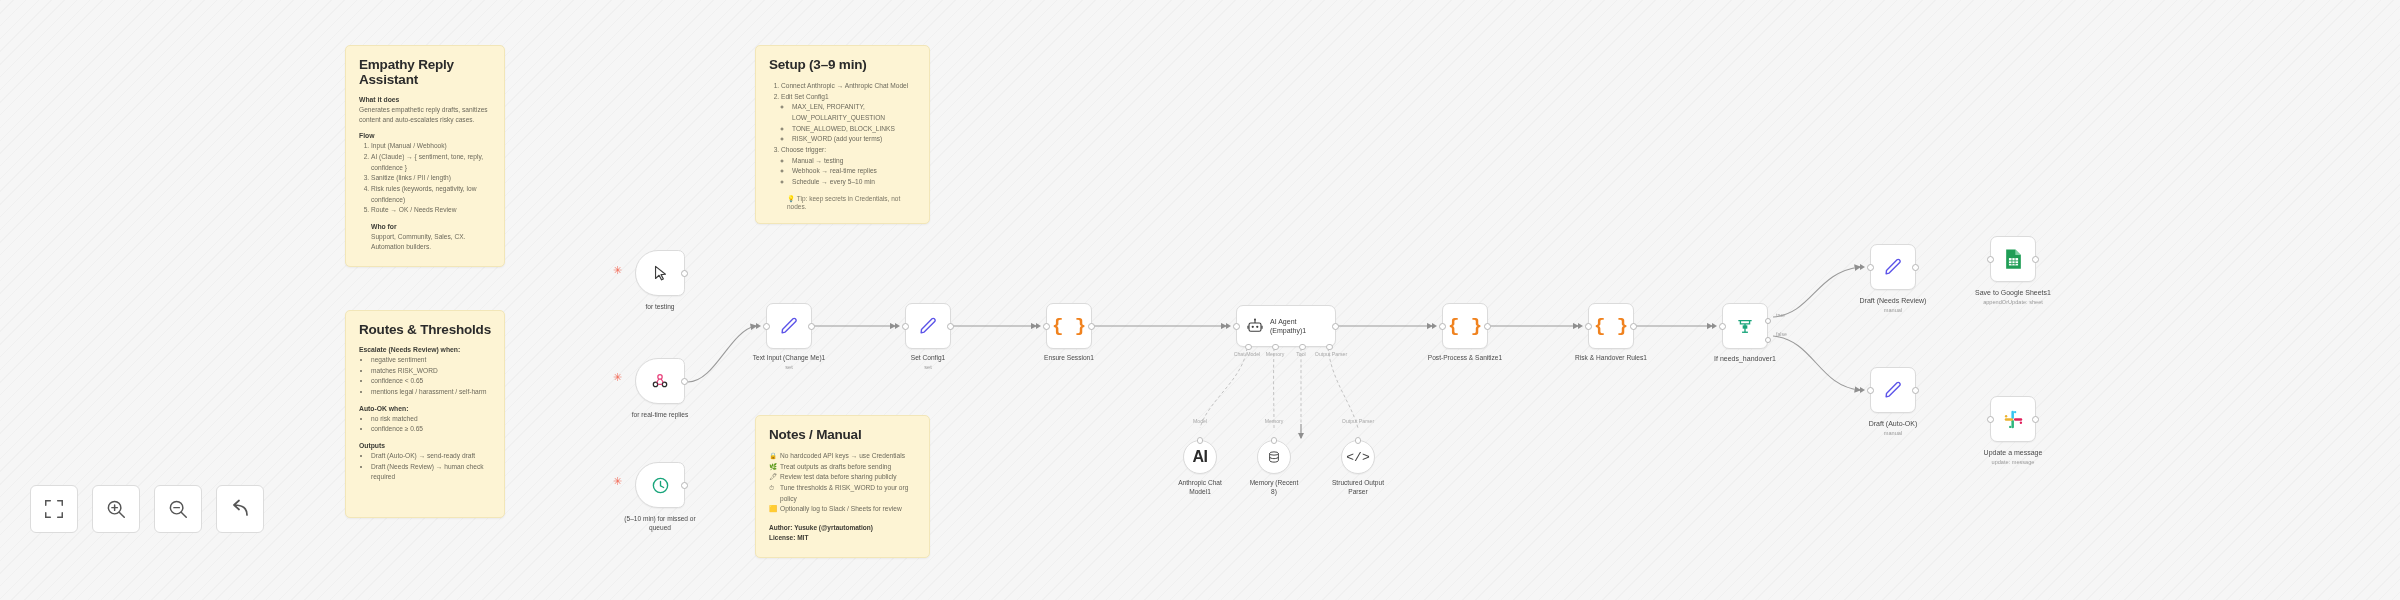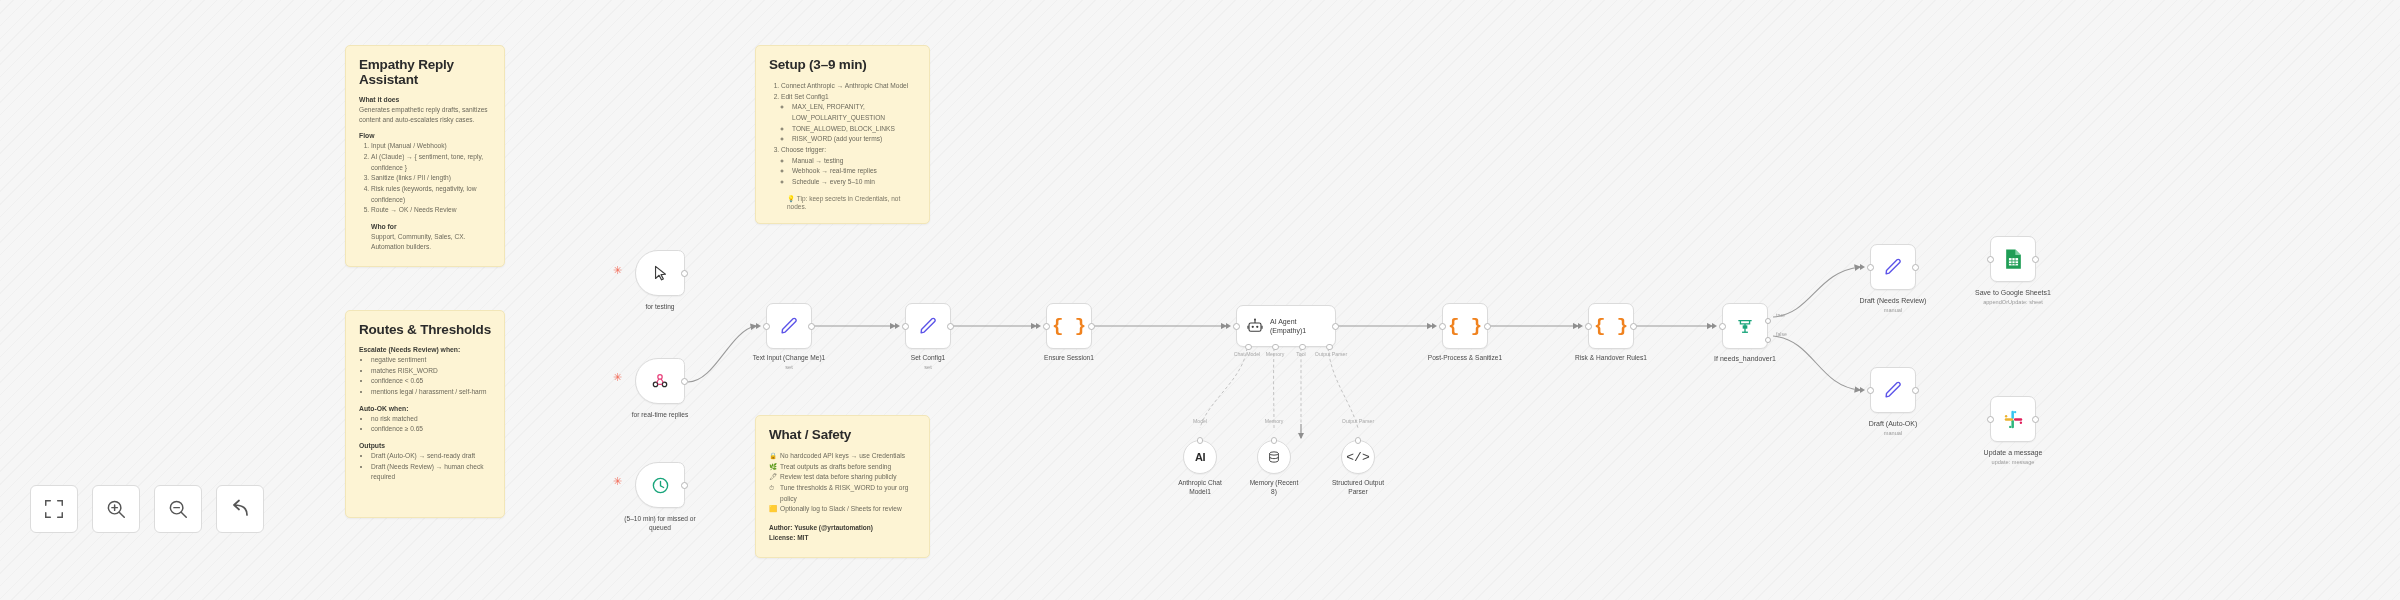--- a/index.html
+++ b/index.html
@@ -118,21 +118,21 @@
   
   .toolbar { position: absolute; left: 30px; top: 485px; display: flex; gap: 14px; }
   .tbtn {
     width: 48px; height: 48px;
     background: #fff; border: 1px solid #dcdcdc; border-radius: 6px;
     display: flex; align-items: center; justify-content: center;
     color: #555;
   }
   .brace { color: #f0821e; font-size: 19px; font-weight: bold; font-family: "Liberation Mono", monospace; }
   .codeglyph { color: #444; font-size: 13px; font-family: "Liberation Mono", monospace; }
-  .ai-glyph { color: #2b2b2b; font-size: 11px; font-weight: bold; letter-spacing: -0.5px; }
+  .ai-glyph { color: #2b2b2b; font-size: 16px; font-weight: bold; letter-spacing: -0.5px; }
 </style>
 </head>
 <body>
 
 <div id="canvas">
 
   <svg id="edges">
     <defs>
       <marker id="ar" markerWidth="6" markerHeight="6" refX="5" refY="3" orient="auto">
         <path d="M0,0 L6,3 L0,6 Z" fill="#8f8f8f"></path>
@@ -231,21 +231,21 @@
           <li>Manual → testing</li>
           <li>Webhook → real-time replies</li>
           <li>Schedule → every 5–10 min</li>
         </ul>
       </li>
     </ol>
     <div class="tip">💡 Tip: keep secrets in Credentials, not nodes.</div>
   </div>
 
   <div class="sticky" style="left:755px; top:415px; width:175px;">
-    <h2>What / Safety</h2>
+    <h2>Notes / Manual</h2>
     <ul class="flat">
       <li><span class="bl">🔒</span><span>No hardcoded API keys → use Credentials</span></li>
       <li><span class="bl">🌿</span><span>Treat outputs as drafts before sending</span></li>
       <li><span class="bl">🖊</span><span>Review test data before sharing publicly</span></li>
       <li><span class="bl">⏱</span><span>Tune thresholds &amp; RISK_WORD to your org policy</span></li>
       <li><span class="bl">🟨</span><span>Optionally log to Slack / Sheets for review</span></li>
     </ul>
     <div class="meta">
       <div><b>Author:</b>
         <b>Yusuke (@yrtautomation)</b></div>

